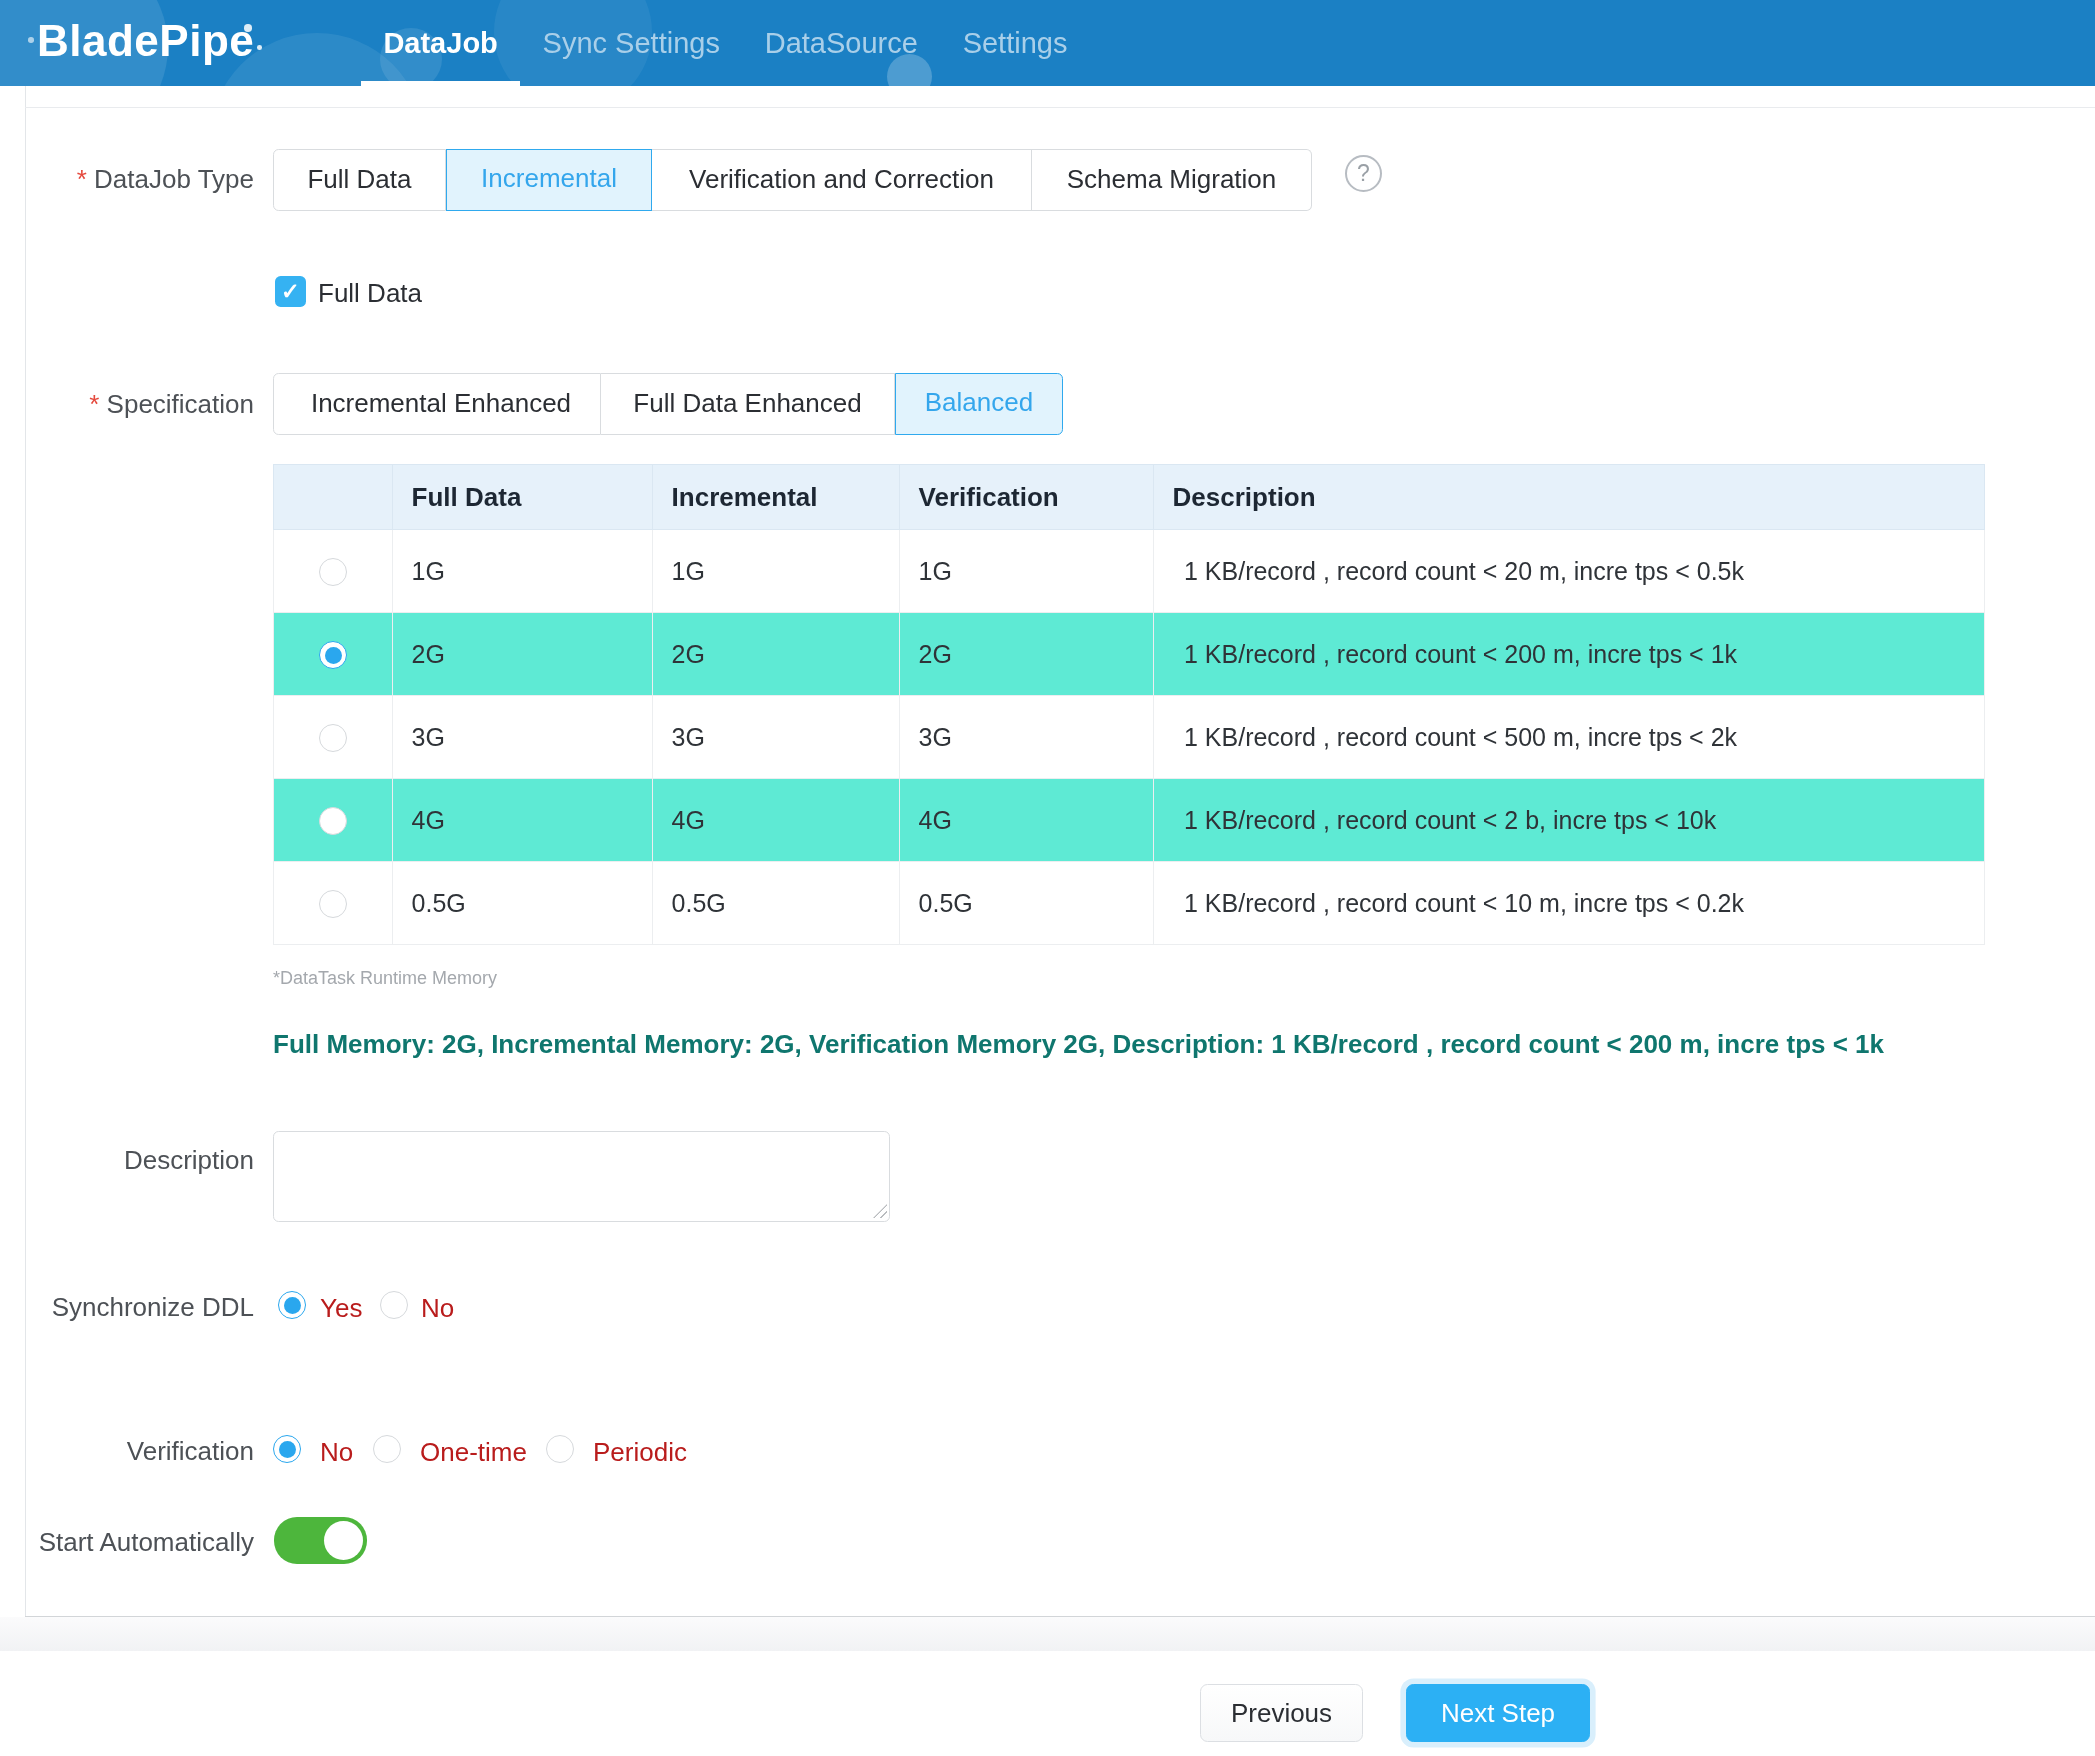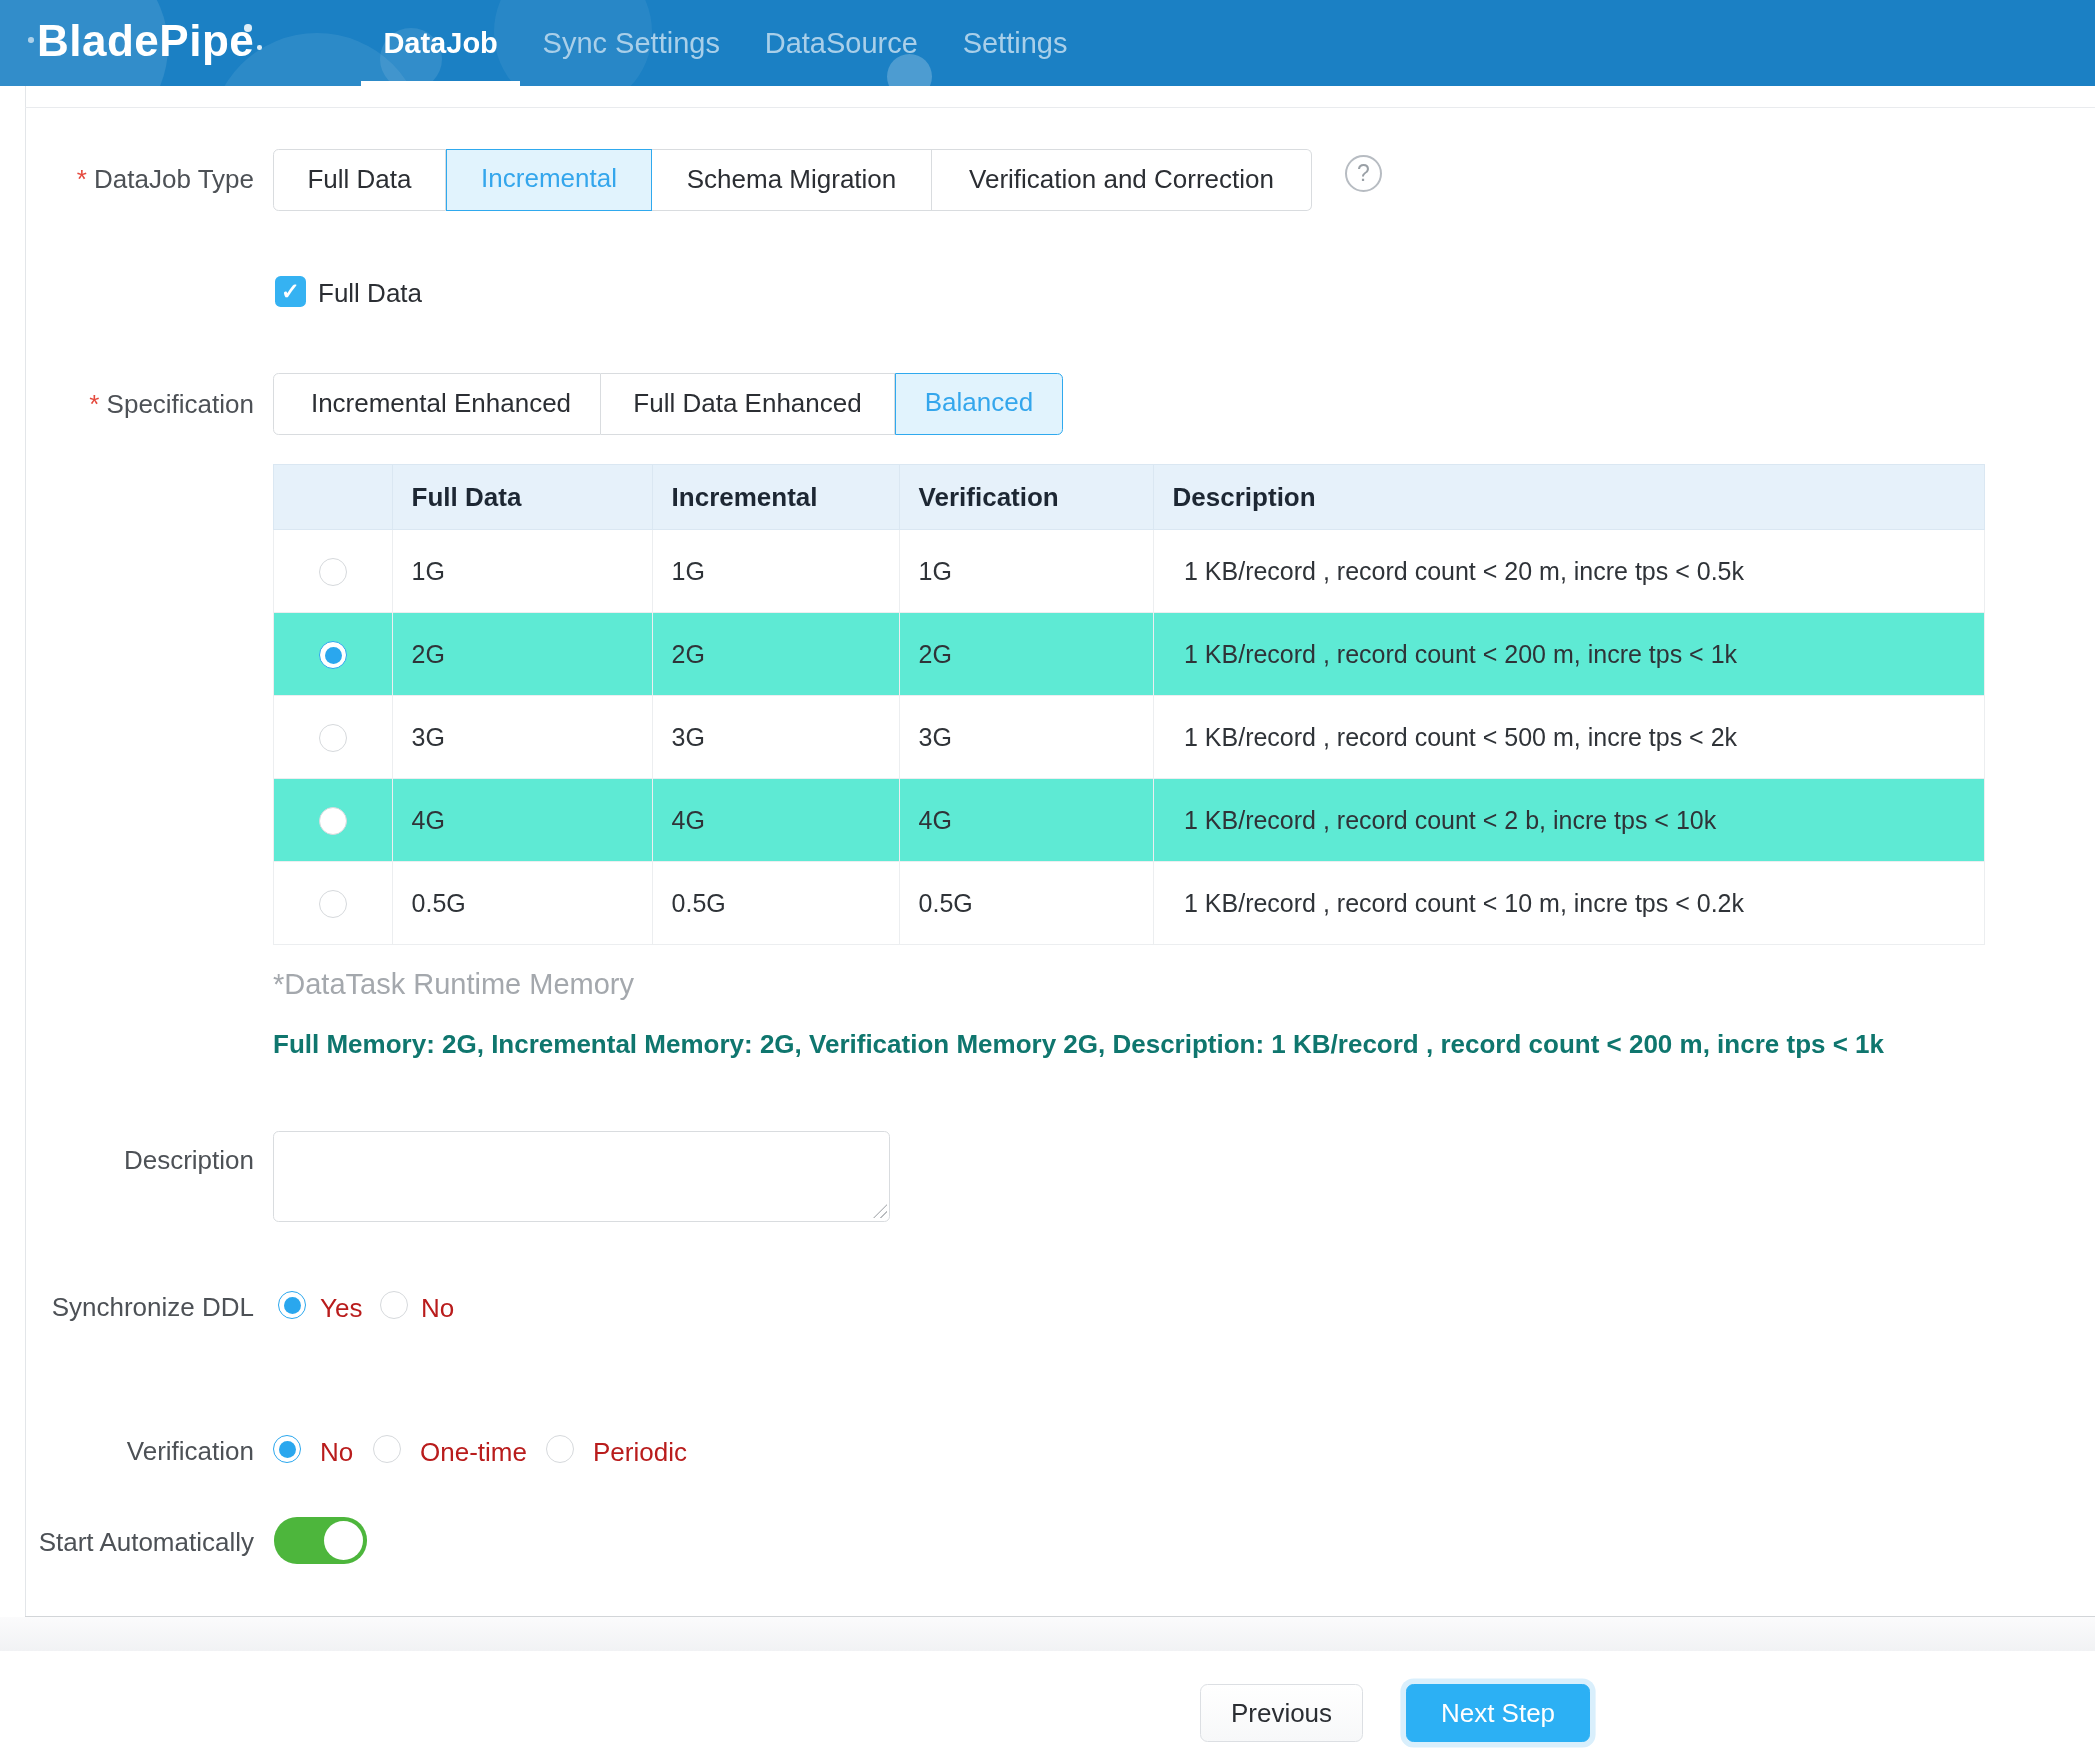--- a/index.html
+++ b/index.html
@@ -60,21 +60,21 @@
   .spec-table tr.striped td { background:#5eead4; }
   .spec-table td.desc { padding-left:30px; }
   .spec-table td.radio-cell { padding-left:0; text-align:center; }
 
   .radio { display:inline-block; width:28px; height:28px; border-radius:50%; border:1.9px solid #d6d9dc; background:#fff;
            vertical-align:middle; position:relative; cursor:pointer; }
   .radio.checked { border-color:#2aa7ee; }
   .radio.checked::after { content:""; position:absolute; left:50%; top:50%; width:17px; height:17px; margin:-8.4px 0 0 -8.4px;
                           border-radius:50%; background:#2aa7ee; }
 
-  .footnote { position:absolute; left:273px; top:968px; font-size:29px; color:#a4a8ad; }
+  .footnote { position:absolute; left:273px; top:968px; font-size:18px; color:#a4a8ad; }
   .summary { position:absolute; left:273px; top:1018px; font-size:26px; font-weight:bold; color:#0f766e;margin-top:11px; }
 
   .desc-textarea { position:absolute; left:273px; top:1131px; width:617px; height:91px; border:0.9px solid #d9dcdf;
                    border-radius:5.6px; resize:none; font-family:"Liberation Sans", sans-serif; font-size:24px; padding:9.3px 13px; color:#303133; outline:none; }
   .resize-grip { position:absolute; left:873px; top:1204px; width:14px; height:14px; pointer-events:none;
                  background:repeating-linear-gradient(-45deg, transparent 0 3.7px, #b9bcbf 3.7px 5.1px);
                  clip-path:polygon(100% 0, 100% 100%, 0 100%); }
 
   .radio-label { position:absolute; font-size:26px; color:#b91c1c; cursor:pointer; }
 
@@ -110,22 +110,22 @@
     </div>
   </div>
 
   <div class="card-left-border"></div>
   <div class="card-top-divider"></div>
 
   <div class="form-label req" style="top:164px;">DataJob Type</div>
   <div class="seg-group" style="left:273px; top:149px;">
     <div class="seg-btn" style="width:173px;">Full Data</div>
     <div class="seg-btn selected" style="width:206px;">Incremental</div>
+    <div class="seg-btn" style="width:380px;">Verification and Correction</div>
     <div class="seg-btn" style="width:280px;">Schema Migration</div>
-    <div class="seg-btn" style="width:380px;">Verification and Correction</div>
   </div>
   <div class="help-icon">?</div>
 
   <span class="checkbox" style="left:275px; top:276px;">✓</span>
   <span class="plain-label" style="left:318px; top:278px;">Full Data</span>
 
   <div class="form-label req" style="top:389px;">Specification</div>
   <div class="seg-group" style="left:273px; top:373px;">
     <div class="seg-btn" style="width:328px;padding-left:8px;">Incremental Enhanced</div>
     <div class="seg-btn" style="width:294px;">Full Data Enhanced</div>

